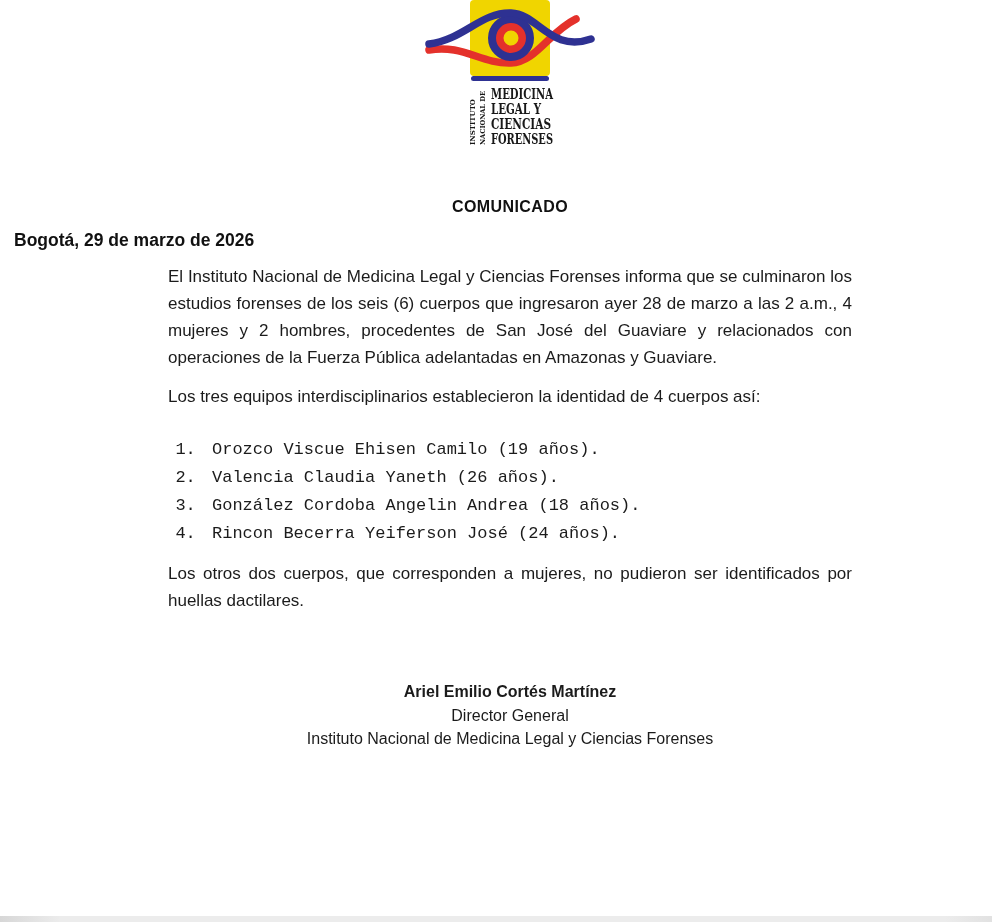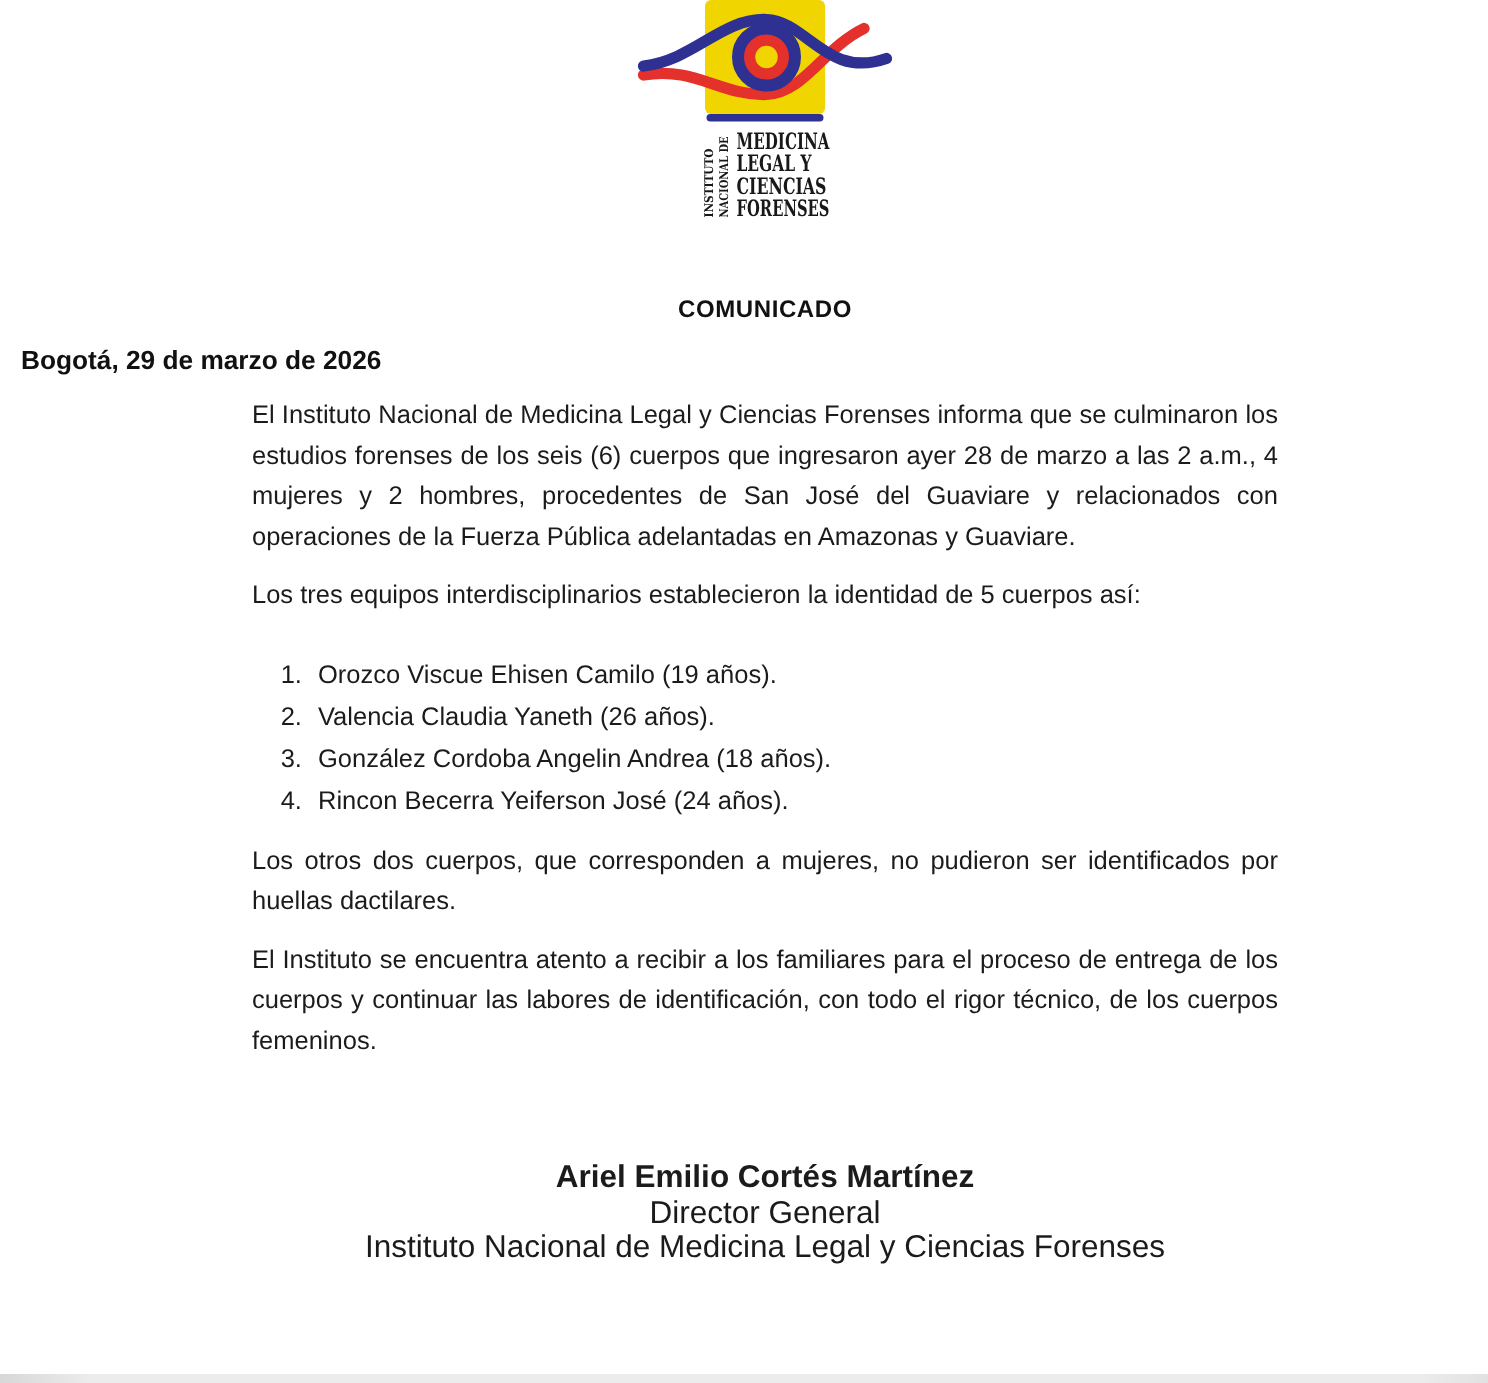--- a/index.html
+++ b/index.html
@@ -53,27 +53,28 @@
     text-align: justify;
   }
   .p-intro     { margin-top: 28px; }
   .p-leadin    { margin-top: 15px; }
   .p-unident   { margin-top: 12px; }
   .p-closing   { margin-top: 18px; }
   ol.identified {
     margin: 26px 0 0 0;
     padding-left: 50px;
     line-height: 28px;
+    font-family: Liberation Mono, monospace;
   }
   ol.identified li { padding-left: 6px; }
   
   .signature {
     margin-top: 66px;
     text-align: center;
-    font-size: 21px;
+    font-size: 16px;
     line-height: 23.5px;
   }
   .sig-name { font-weight: bold; }
   
   .page-bottom-edge {
     position: absolute;
     left: 0; right: 0; bottom: 0;
     height: 6px;
     background: linear-gradient(to right, #d7d7d7, #ececec 6%, #ececec 94%, #dedede);
   }
@@ -107,32 +108,31 @@
       <text class="wordmark-line" x="66" y="144" font-size="15" textLength="62" lengthAdjust="spacingAndGlyphs">FORENSES</text>
     </svg>
   </div>
 
   <div class="doc-title">COMUNICADO</div>
   <div class="doc-dateline">Bogotá, 29 de marzo de 2026</div>
 
   <div class="content">
     <p class="p-intro">El Instituto Nacional de Medicina Legal y Ciencias Forenses informa que se culminaron los estudios forenses de los seis (6) cuerpos que ingresaron ayer 28 de marzo a las 2 a.m., 4 mujeres y 2 hombres, procedentes de San José del Guaviare y relacionados con operaciones de la Fuerza Pública adelantadas en Amazonas y Guaviare.</p>
 
-    <p class="p-leadin">Los tres equipos interdisciplinarios establecieron la identidad de 5 cuerpos así:</p>
+    <p class="p-leadin">Los tres equipos interdisciplinarios establecieron la identidad de 4 cuerpos así:</p>
 
     <ol class="identified">
       <li>Orozco Viscue Ehisen Camilo (19 años).</li>
       <li>Valencia Claudia Yaneth (26 años).</li>
       <li>González Cordoba Angelin Andrea (18 años).</li>
       <li>Rincon Becerra Yeiferson José (24 años).</li>
     </ol>
 
     <p class="p-unident">Los otros dos cuerpos, que corresponden a mujeres, no pudieron ser identificados por huellas dactilares.</p>
 
-    <p class="p-closing">El Instituto se encuentra atento a recibir a los familiares para el proceso de entrega de los cuerpos y continuar las labores de identificación, con todo el rigor técnico, de los cuerpos femeninos.</p>
 
     <div class="signature">
       <div class="sig-name">Ariel Emilio Cortés Martínez</div>
       <div class="sig-role">Director General</div>
       <div class="sig-org">Instituto Nacional de Medicina Legal y Ciencias Forenses</div>
     </div>
   </div>
 
   <div class="page-bottom-edge"></div>
 </div>

